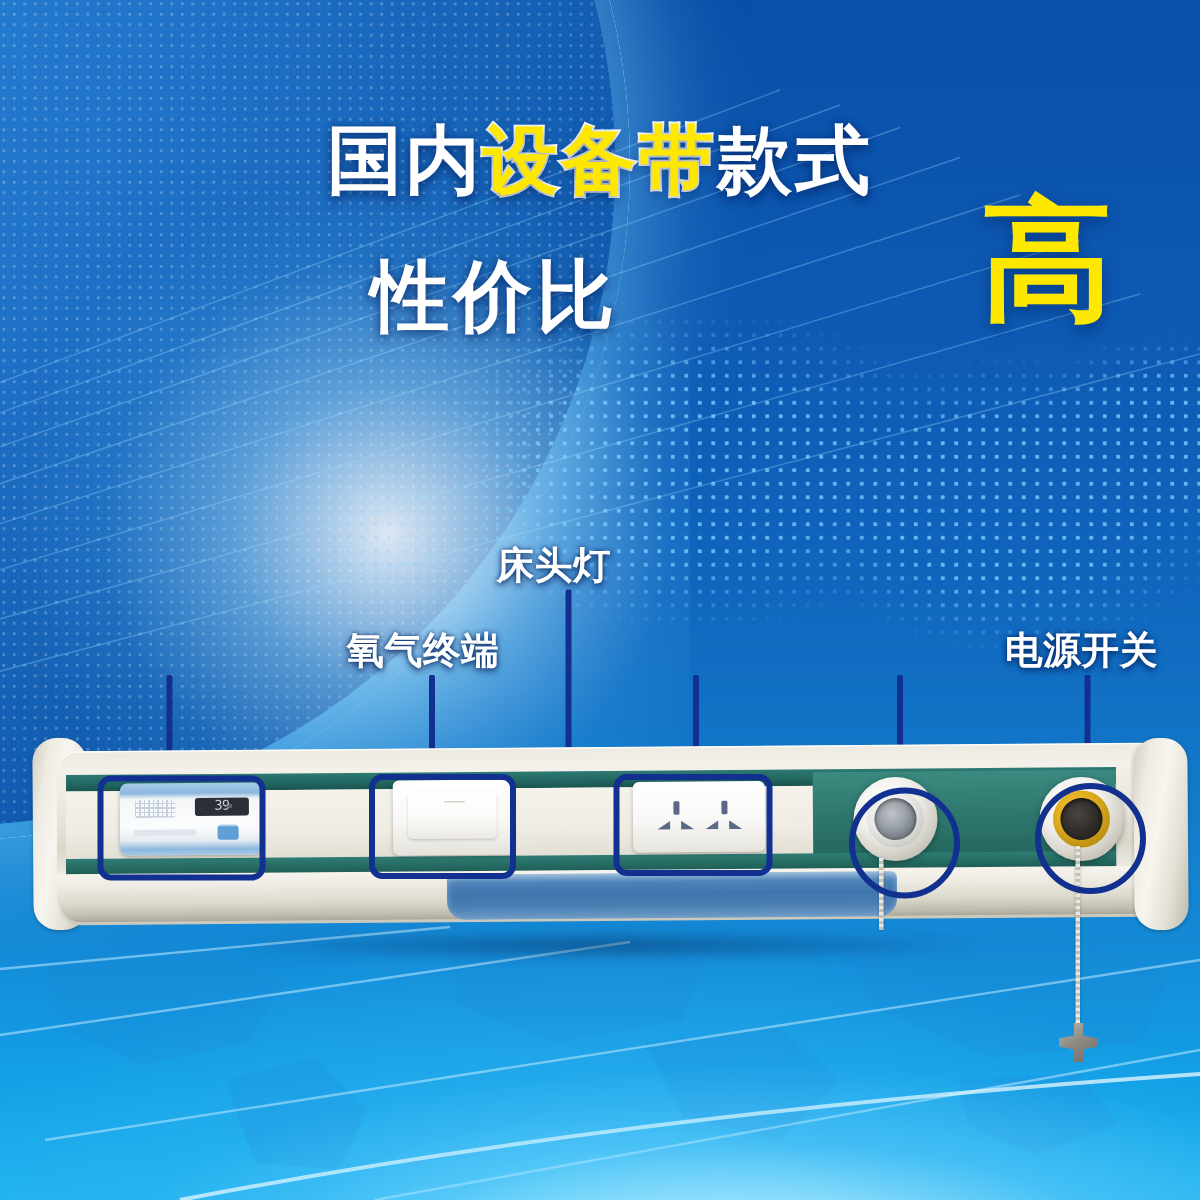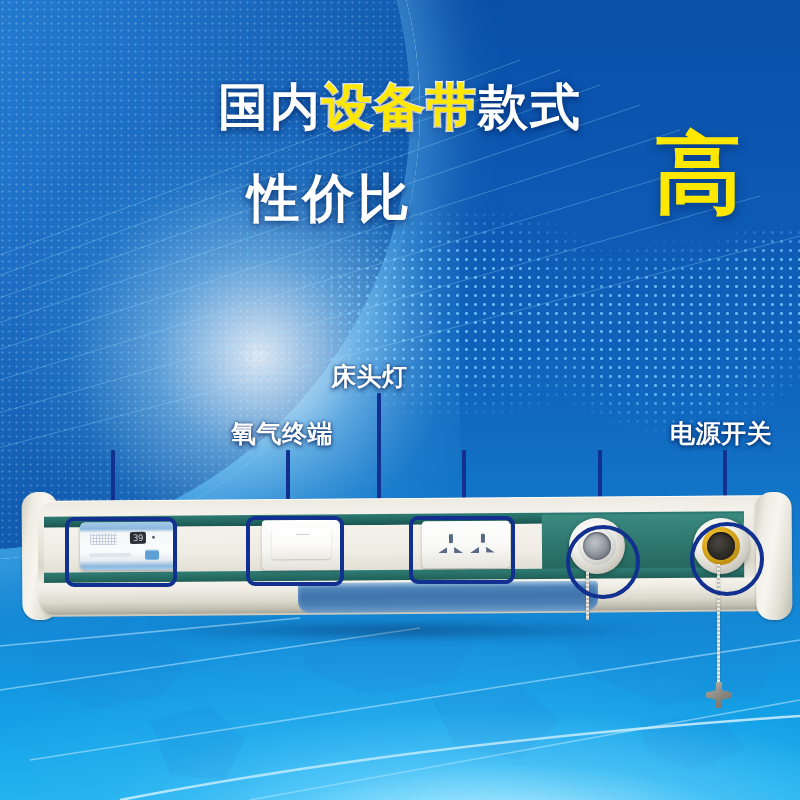--- a/index.html
+++ b/index.html
@@ -187,21 +187,21 @@
     transform:rotate(-0.45deg);
   }
   .ic-grille{
     position:absolute;left:10px;top:11px;width:27px;height:12px;
     background:
       repeating-linear-gradient(90deg,#b8c4d4 0 1px,transparent 1px 3px),
       repeating-linear-gradient(0deg,#b8c4d4 0 1px,transparent 1px 3px);
     opacity:.75;border-radius:2px;
   }
   .ic-display{
-    position:absolute;left:50px;top:10px;width:16px;height:12px;border-radius:2px;
+    position:absolute;left:50px;top:10px;width:36px;height:12px;border-radius:2px;
     background:#2b2f38;color:#c8ccd4;font-size:9px;line-height:12px;text-align:center;
     font-family:"DejaVu Sans Mono",monospace;letter-spacing:-.5px;
   }
   .ic-led{position:absolute;left:72px;top:14px;width:3px;height:3px;border-radius:50%;background:#5a6170;}
   .ic-bar{position:absolute;left:9px;top:31px;width:42px;height:4px;border-radius:2px;background:#dfe5ec;}
   .ic-btn{position:absolute;left:65px;top:28px;width:14px;height:10px;border-radius:2px;background:#5e9fd6;box-shadow:inset 0 1px 0 rgba(255,255,255,.5);}
 
   .switch{
     position:absolute;left:244px;top:28px;width:80px;height:50px;border-radius:4px;
     background:linear-gradient(180deg,#ffffff 0%,#f7f7f5 55%,#e4e2db 100%);

